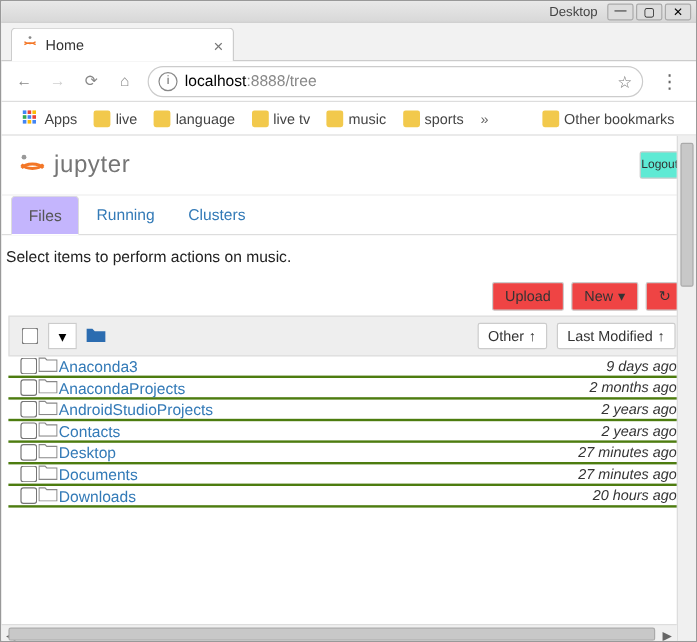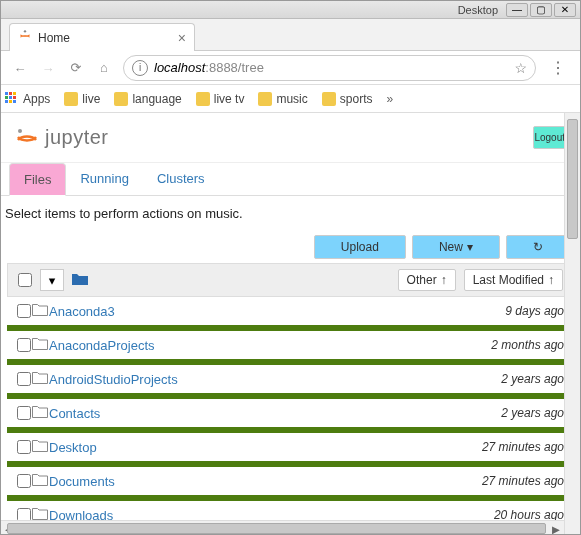--- a/index.html
+++ b/index.html
@@ -10,52 +10,52 @@
 .tabstrip { height: 32px; background: #f2f2f2; display: flex; align-items: flex-end; padding: 0 8px; border-bottom: 1px solid #ccc; }
 .tab { height: 28px; width: 186px; background: #fff; border: 1px solid #ccc; border-bottom: none; border-radius: 4px 4px 0 0; display: flex; align-items: center; padding: 0 8px; gap: 6px; margin-bottom: -1px; }
 .tab .favicon svg { width:14px; height:14px; }
 .tab .title { flex:1; font-size: 12px; color:#333; }
 .tab .close { font-size: 14px; color:#777; cursor:pointer; }
 .addrrow { height: 34px; display:flex; align-items:center; gap:10px; padding: 0 10px; border-bottom: 1px solid #ddd; }
 .navbtn { width:18px; height:18px; color:#888; display:flex; align-items:center; justify-content:center; cursor:pointer; }
 .addrbar { flex:1; height:26px; border:1px solid #ccc; border-radius:14px; background:#fff; display:flex; align-items:center; padding:0 8px; gap:6px; }
 .addrbar .proto-icon { width:16px; height:16px; border:1px solid #888; border-radius:50%; font-size:10px; color:#666; display:flex; align-items:center; justify-content:center; }
 .addrbar .url { font-size:13px; color:#222; }
-.addrbar .url .host { color:#000;font-style:italic; }
+.addrbar .url .host { color:#000; }
 .addrbar .url .port, .addrbar .url .path { color:#888; }
 .addrbar .star { margin-left:auto; color:#777; font-size:14px; cursor:pointer; }
 .menu3 { font-size:16px; color:#666; cursor:pointer; padding:0 4px; }
-.bookmarks { height:28px; display:flex; align-items:center; gap:14px; padding:0 4px; border-bottom:1px solid #ddd; font-size:12px; }
+.bookmarks { height:28px; display:flex; align-items:center; gap:14px; padding:0 18px; border-bottom:1px solid #ddd; font-size:12px; }
 .bkicon { width:14px; height:14px; background:#f2c94c; border-radius:2px; display:inline-block; }
 .appsicon { width:14px; height:14px; display:inline-grid; grid-template-columns:repeat(3,3px); grid-template-rows:repeat(3,3px); gap:1px; }
 .appsicon span { background:#4285f4; }
 .appsicon span:nth-child(2){background:#ea4335}.appsicon span:nth-child(3){background:#fbbc05}.appsicon span:nth-child(4){background:#34a853}.appsicon span:nth-child(6){background:#ea4335}.appsicon span:nth-child(8){background:#fbbc05}
 .bookmarks .item { display:flex; align-items:center; gap:4px; color:#444; cursor:pointer; }
 .bookmarks .more { color:#666; cursor:pointer; }
 .bookmarks .right { margin-left:auto; display:flex; align-items:center; gap:4px; color:#444; cursor:pointer; }
 .page { position:relative; height: calc(535px - 18px - 32px - 34px - 28px); overflow:hidden; }
 .jheader { height:50px; display:flex; align-items:center; padding:0 14px; border-bottom:1px solid #eee; }
 .jlogo { display:flex; align-items:center; gap:6px; }
 .jlogo svg { width:24px; height:24px; }
 .jlogo .txt { font-size:20px; color:#757575; letter-spacing:0.5px; }
 .logout { margin-left:auto; border:1px solid #ccc; background:#5eead4; padding:5px 0; font-size:10px; color:#333; border-radius:2px; cursor:pointer; }
 .jtabs { display:flex; border-bottom:1px solid #ddd; padding:0 8px; gap:0; }
 .jtab { padding:8px 14px; font-size:13px; color:#337ab7; cursor:pointer; }
-.jtab.active { color:#555; border:1px solid #ddd; border-bottom:1px solid #fff; background:#f9a8d4; margin-bottom:-1px; border-radius:4px 4px 0 0; }
+.jtab.active { color:#555; border:1px solid #ddd; border-bottom:1px solid #fff; background:#c4b5fd; margin-bottom:-1px; border-radius:4px 4px 0 0; }
 .hint { padding:10px 4px; font-size:13px; color:#222; }
 .actionrow { display:flex; justify-content:flex-end; gap:6px; padding:4px 10px; }
-.btn { border:1px solid #ccc; background:#7dd3fc; padding:4px 26px; font-size:12px; color:#333; border-radius:2px; cursor:pointer; display:flex; align-items:center; gap:4px; }
+.btn { border:1px solid #ccc; background:#ef4444; padding:4px 10px; font-size:12px; color:#333; border-radius:2px; cursor:pointer; display:flex; align-items:center; gap:4px; }
 .listhead { height:34px; background:#eee; border:1px solid #ddd; display:flex; align-items:center; padding:0 10px; gap:8px; margin:0 6px; }
 .chk { width:14px; height:14px; }
 .dd { border:1px solid #ccc; background:#fff; width:24px; height:22px; display:flex; align-items:center; justify-content:center; cursor:pointer; }
 .foldericon { color:#2b6cb0; }
 .sortbtn { border:1px solid #ccc; background:#fff; padding:3px 8px; font-size:12px; color:#333; border-radius:2px; cursor:pointer; display:flex; align-items:center; gap:4px; }
 .spacer { flex:1; }
 .filelist { margin:0 6px; }
-.row { height:34px; border-bottom:6px solid #4d7c0f; display:flex; align-items:center; padding:0 10px; gap:1px; }
+.row { height:18px; border-bottom:2px solid #4d7c0f; display:flex; align-items:center; padding:0 10px; gap:1px; }
 .row .name { color:#337ab7; cursor:pointer; font-size:13px; }
 .row .time { margin-left:auto; color:#333; font-size:12px;font-style:italic; }
 .row .ficon { color:#777; }
 .vscroll { position:absolute; right:0; top:0; width:16px; height:100%; background:#f0f0f0; border-left:1px solid #ddd; }
 .vthumb { position:absolute; left:2px; right:2px; top:6px; height:120px; background:#c8c8c8; border:1px solid #aaa; border-radius:2px; }
 .hscroll { position:absolute; left:0; right:16px; bottom:0; height:16px; background:#f0f0f0; border-top:1px solid #ddd; }
 .hthumb { position:absolute; top:2px; bottom:2px; left:6px; right:18px; background:#c8c8c8; border:1px solid #aaa; border-radius:2px; }
 .hbtn { position:absolute; top:0; width:16px; height:16px; display:flex; align-items:center; justify-content:center; color:#666; }
 </style>
 </head>
@@ -126,20 +126,24 @@
     </div>
   <div class="item">
       <span class="bkicon"></span>
       <span>music</span>
     </div>
   <div class="item">
       <span class="bkicon"></span>
       <span>sports</span>
     </div>
   <div class="more">»</div>
+  <div class="right">
+      <span class="bkicon"></span>
+      <span>Other bookmarks</span>
+    </div>
 </div>
 
 <div class="page">
   <div class="jheader">
     <div class="jlogo">
       <svg viewBox="0 0 24 24">
           <circle cx="5" cy="5" r="2" fill="#999"></circle>
           <path d="M3 11a10 6 0 0 0 18 0" fill="none" stroke="#f37626" stroke-width="2.5"></path>
           <path d="M3 14a10 6 0 0 1 18 0" fill="none" stroke="#f37626" stroke-width="2.5"></path>
         </svg>

